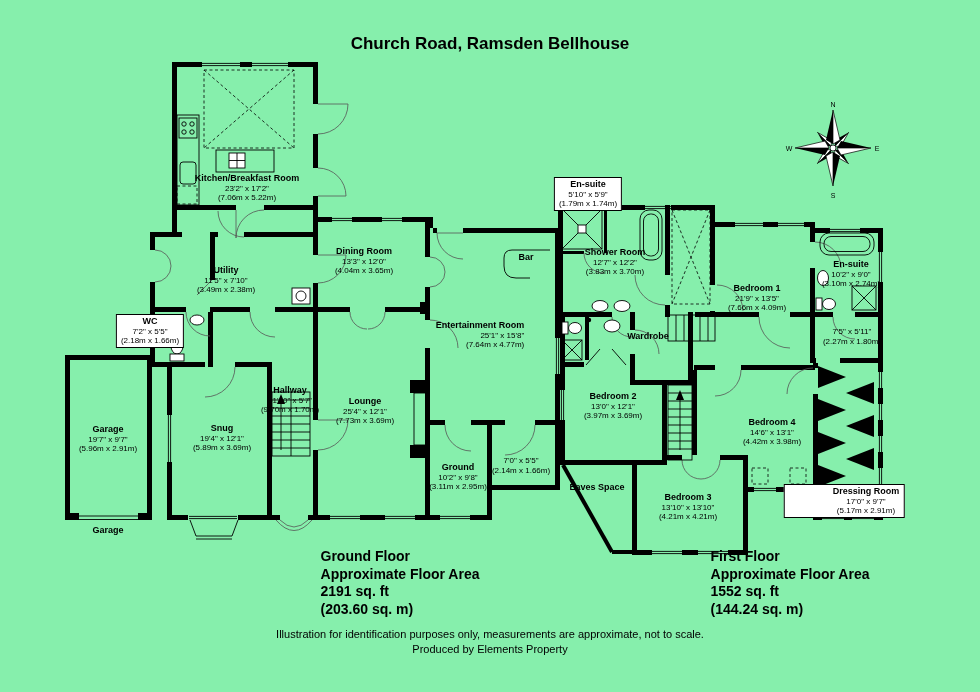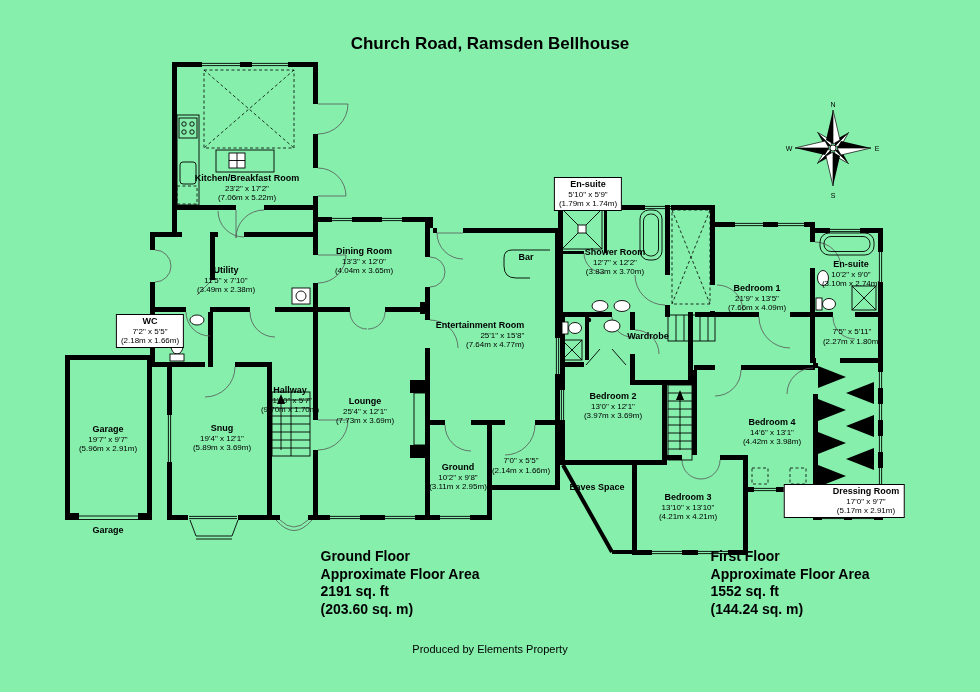--- a/index.html
+++ b/index.html
@@ -508,15 +508,16 @@
     <div class="rdim">17'0" x 9'7"</div>
     <div class="rdim">(5.17m x 2.91m)</div>
   </div>
   <div class="sum" style="left:790px;top:548px;">
     <div>First Floor</div>
     <div>Approximate Floor Area</div>
     <div>1552 sq. ft</div>
     <div>(144.24 sq. m)</div>
   </div>
 
+  <div class="f-note">Illustration for identification purposes only, measurements are approximate, not to scale.</div>
   <div class="f-credit">Produced by Elements Property</div>
 
 </div>
 
 </body></html>

